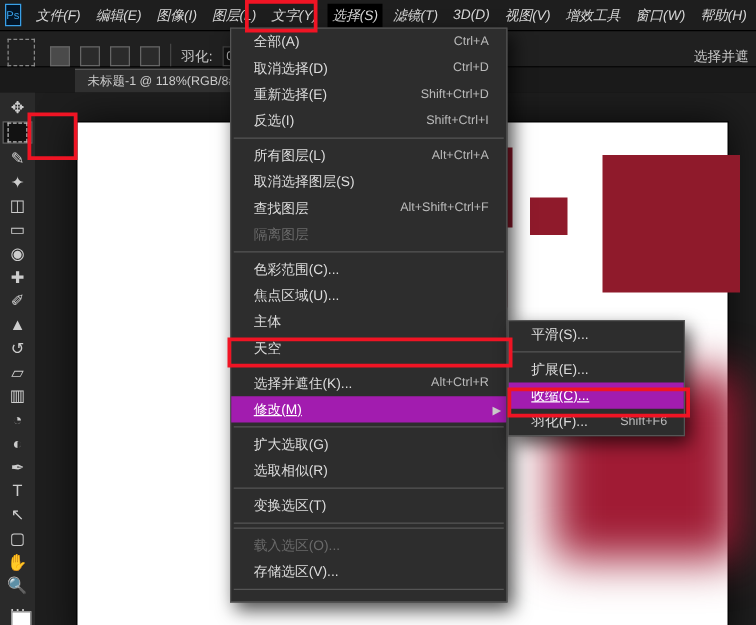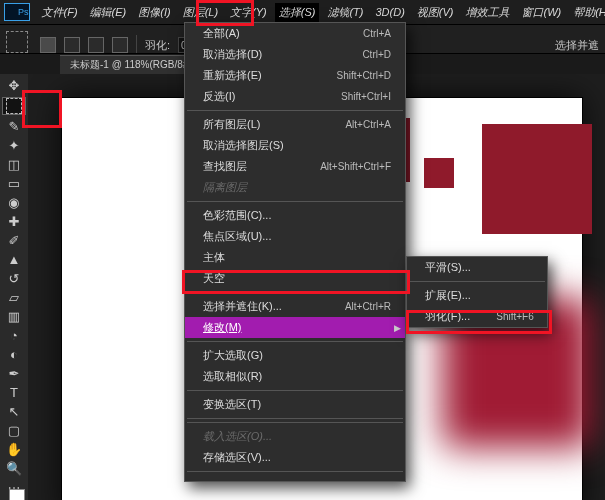--- a/index.html
+++ b/index.html
@@ -25,21 +25,20 @@
     height: 20px;
   }
   .ps-logo {
     width: 16px; height: 16px;
     background: #031426;
     border:1px solid #39a0e8;
     color:#39a0e8;
     font-size:9px;
     display:flex;align-items:center;justify-content:center;
     margin-right:4px;
-    padding-left:13px;
   }
   .menubar .mitem {
     padding: 2px 4px;
     cursor: default;
     color:#d8d8d8;
     white-space: nowrap;
     font-style: italic;
   }
   .menubar .mitem.hl {
     background:#000;
@@ -104,21 +103,21 @@
     font-size:11px;
     z-index:50;
   }
   .menu .mi{
     display:flex;justify-content:space-between;align-items:center;
     padding:3px 14px 3px 18px;
     white-space:nowrap;
     gap:26px;
     position:relative;
   }
-  .menu .mi.disabled{color:#6a6a6a;font-style:italic;}
+  .menu .mi.disabled{color:#6a6a6a;}
   .menu .mi .sc{color:#bbb;font-size:10px;text-align:center;}
   .menu hr{border:none;border-top:1px solid #555;margin:3px 2px;}
   .mi .arrow{position:absolute;right:4px;font-size:9px;color:#ccc;}
   .mi.hover{background:#a21caf;color:#fff;text-decoration:underline;}
   
   .callout{position:absolute;border:3px solid #f01424;pointer-events:none;z-index:200;}
 </style>
 </head>
 <body>
 
@@ -284,20 +283,23 @@
   </div>
 
 <div class="menu" id="modify-submenu" style="left:406px;top:256px;width:140px;">
     <div class="mi">
       <span>平滑(S)...</span>
     </div>
     <hr>
     <div class="mi">
       <span>扩展(E)...</span>
     </div>
+    <div class="mi hover">
+      <span>收缩(C)...</span>
+    </div>
     <div class="mi">
       <span>羽化(F)...</span>
       <span class="sc">Shift+F6</span>
     </div>
   </div>
 
 <div class="callout" style="left:196px;top:0px;width:52px;height:20px;"></div>
 <div class="callout" style="left:22px;top:90px;width:34px;height:32px;"></div>
 <div class="callout" style="left:182px;top:270px;width:222px;height:18px;"></div>
 <div class="callout" style="left:406px;top:310px;width:140px;height:18px;"></div>

